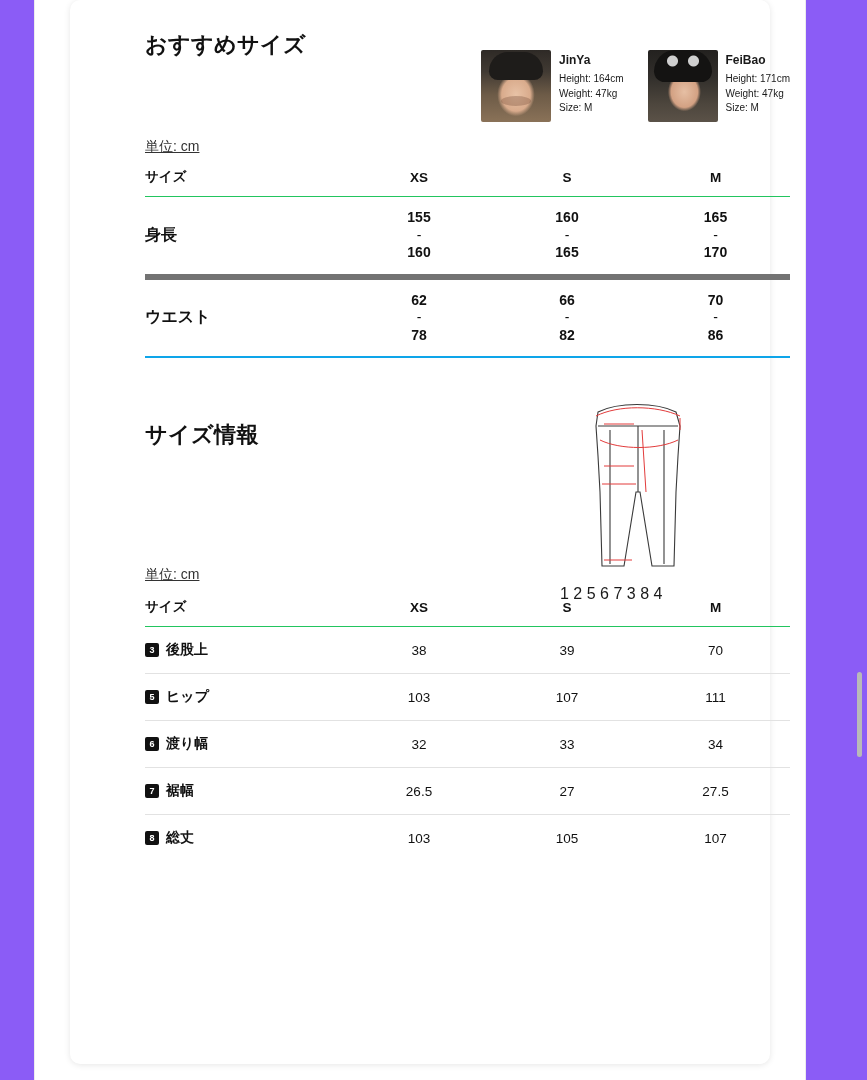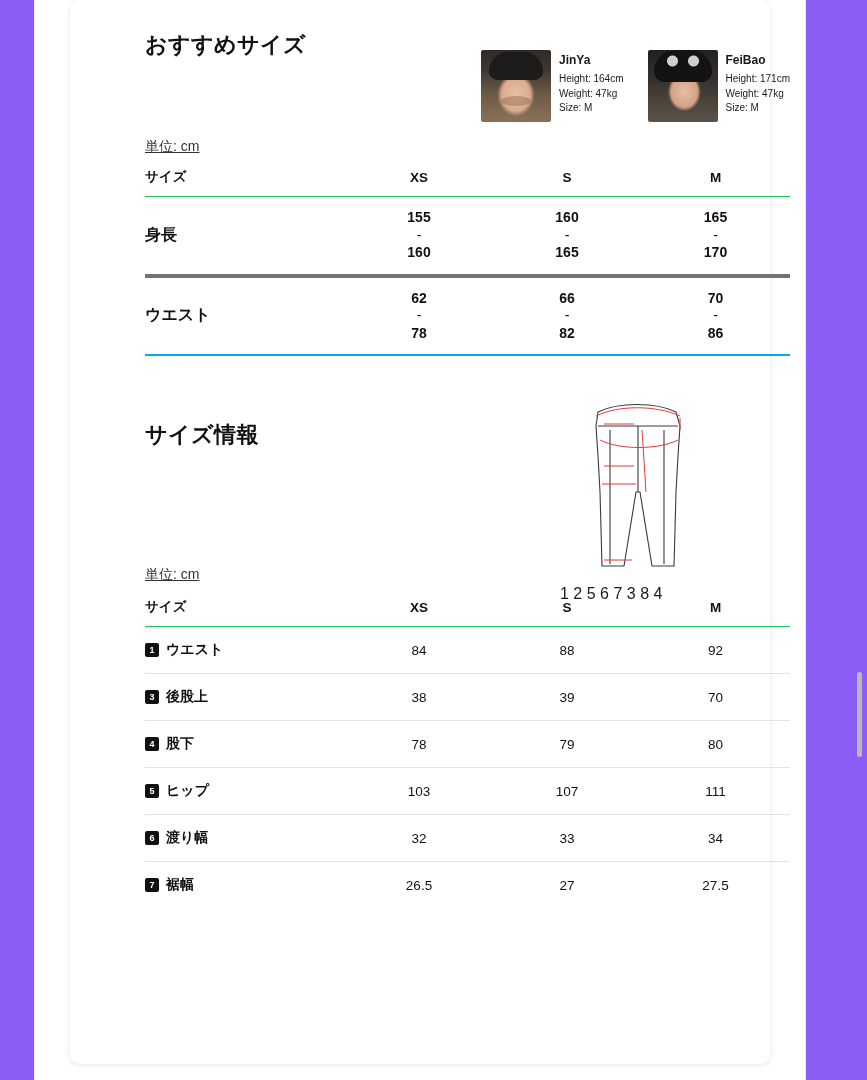--- a/index.html
+++ b/index.html
@@ -153,21 +153,21 @@
   table.size-table thead th {
     font-weight: bold;
     padding: 8px 0 10px 0;
     border-bottom: 1px solid #22c55e;
   }
   table.size-table thead th.col-label { width: 200px; }
   table.size-table thead th.col-v { width: 148px; text-align: center; }
 
   .rec-table tbody td {
     padding: 12px 0;
-    border-bottom: 4px solid #737373;
+    border-bottom: 6px solid #737373;
     vertical-align: middle;
   }
   .rec-table tbody tr:last-child td { border-bottom: 2px solid #0ea5e9; }
   .rec-table td.rec-label { font-weight: bold; font-size: 16px; }
   .rec-table td.rec-range {
     text-align: center;
     font-weight: bold;
     line-height: 1.25;
     font-size: 14px;
   }
@@ -394,44 +394,28 @@
             <tr>
               <th class="col-label">サイズ</th>
               <th class="col-v">XS</th>
               <th class="col-v">S</th>
               <th class="col-v">M</th>
             </tr>
           </thead>
           <tbody>
             <tr>
               <td class="d-label">
-                <span class="num-badge">1</span><span>ウエスト</span>
-              </td>
-              <td class="d-v">84</td>
-              <td class="d-v">88</td>
-              <td class="d-v">92</td>
-            </tr>
-            <tr>
-              <td class="d-label">
                 <span class="num-badge">3</span><span>後股上</span>
               </td>
               <td class="d-v">38</td>
               <td class="d-v">39</td>
               <td class="d-v">70</td>
             </tr>
             <tr>
               <td class="d-label">
-                <span class="num-badge">4</span><span>股下</span>
-              </td>
-              <td class="d-v">78</td>
-              <td class="d-v">79</td>
-              <td class="d-v">80</td>
-            </tr>
-            <tr>
-              <td class="d-label">
                 <span class="num-badge">5</span><span>ヒップ</span>
               </td>
               <td class="d-v">103</td>
               <td class="d-v">107</td>
               <td class="d-v">111</td>
             </tr>
             <tr>
               <td class="d-label">
                 <span class="num-badge">6</span><span>渡り幅</span>
               </td>
@@ -439,20 +423,28 @@
               <td class="d-v">33</td>
               <td class="d-v">34</td>
             </tr>
             <tr>
               <td class="d-label">
                 <span class="num-badge">7</span><span>裾幅</span>
               </td>
               <td class="d-v">26.5</td>
               <td class="d-v">27</td>
               <td class="d-v">27.5</td>
+            </tr>
+            <tr>
+              <td class="d-label">
+                <span class="num-badge">8</span><span>総丈</span>
+              </td>
+              <td class="d-v">103</td>
+              <td class="d-v">105</td>
+              <td class="d-v">107</td>
             </tr>
           </tbody>
         </table>
 
       </div>
     </div>
   </div>
 
   <div class="scrollbar-track">
     <div class="scrollbar-thumb"></div>

